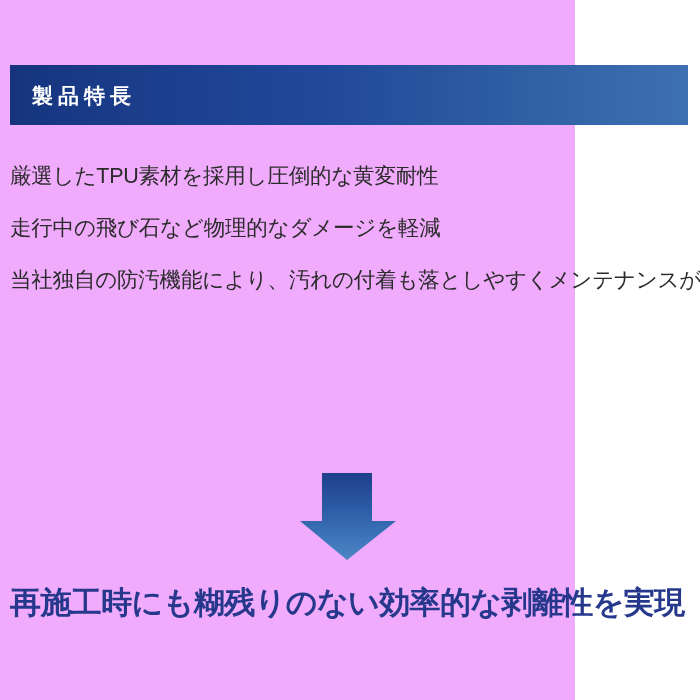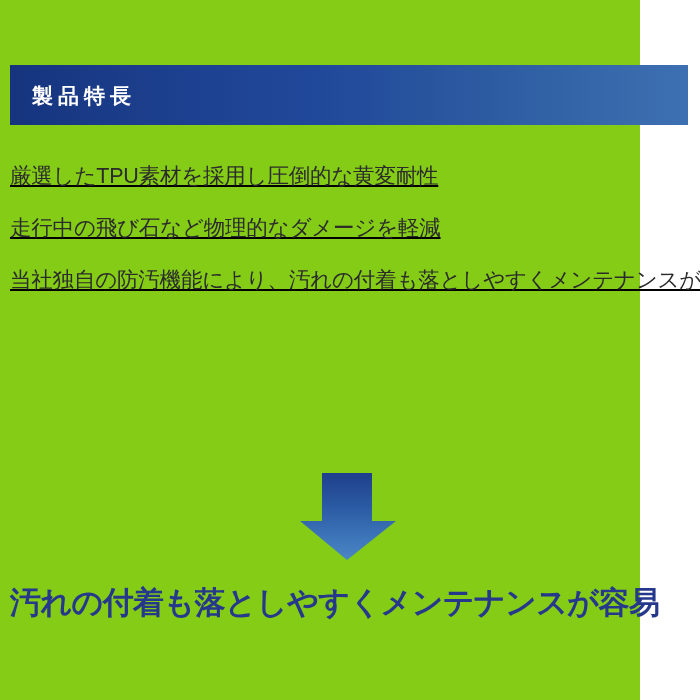--- a/index.html
+++ b/index.html
@@ -8,23 +8,23 @@
   }
   body {
     width: 700px;
     height: 700px;
     background: #ffffff;
     font-family: "Liberation Sans", "DejaVu Sans", sans-serif;
     overflow: hidden;
   }
   .page {
     position: relative;
-    width: 640px;
+    width: 575px;
     height: 700px;
-    background: #84cc16;
+    background: #f0abfc;
   }
 
   
   .section-banner {
     position: absolute;
     left: 10px;
     top: 65px;
     width: 678px;
     height: 60px;
     background: linear-gradient(90deg, #16347E 0%, #1C3F8D 22%, #20489A 45%, #2A579F 65%, #3566A9 85%, #3D70B2 100%);
@@ -40,21 +40,20 @@
     line-height: 1;
     white-space: nowrap;
   }
 
   
   .feature-list {
     position: absolute;
     left: 10px;
     top: 150px;
     width: 688px;
-    text-decoration: underline;
   }
   .feature-item {
     color: #2b2b2b;
     font-size: 21.5px;
     line-height: 52px;
     height: 52px;
     white-space: nowrap;
     letter-spacing: -0.2px;
   }
 
@@ -106,15 +105,15 @@
           <stop offset="0%" stop-color="#1F3F8C"></stop>
           <stop offset="40%" stop-color="#2B5BA4"></stop>
           <stop offset="75%" stop-color="#3E76BA"></stop>
           <stop offset="100%" stop-color="#4C86C4"></stop>
         </linearGradient>
       </defs>
       <polygon points="23,3 73,3 73,51 97,51 48,90 1,51 23,51" fill="url(#arrowGrad)"></polygon>
     </svg>
   </div>
 
-  <div class="conclusion">汚れの付着も落としやすくメンテナンスが容易</div>
+  <div class="conclusion">再施工時にも糊残りのない効率的な剥離性を実現</div>
 
 </div>
 
 </body></html>

